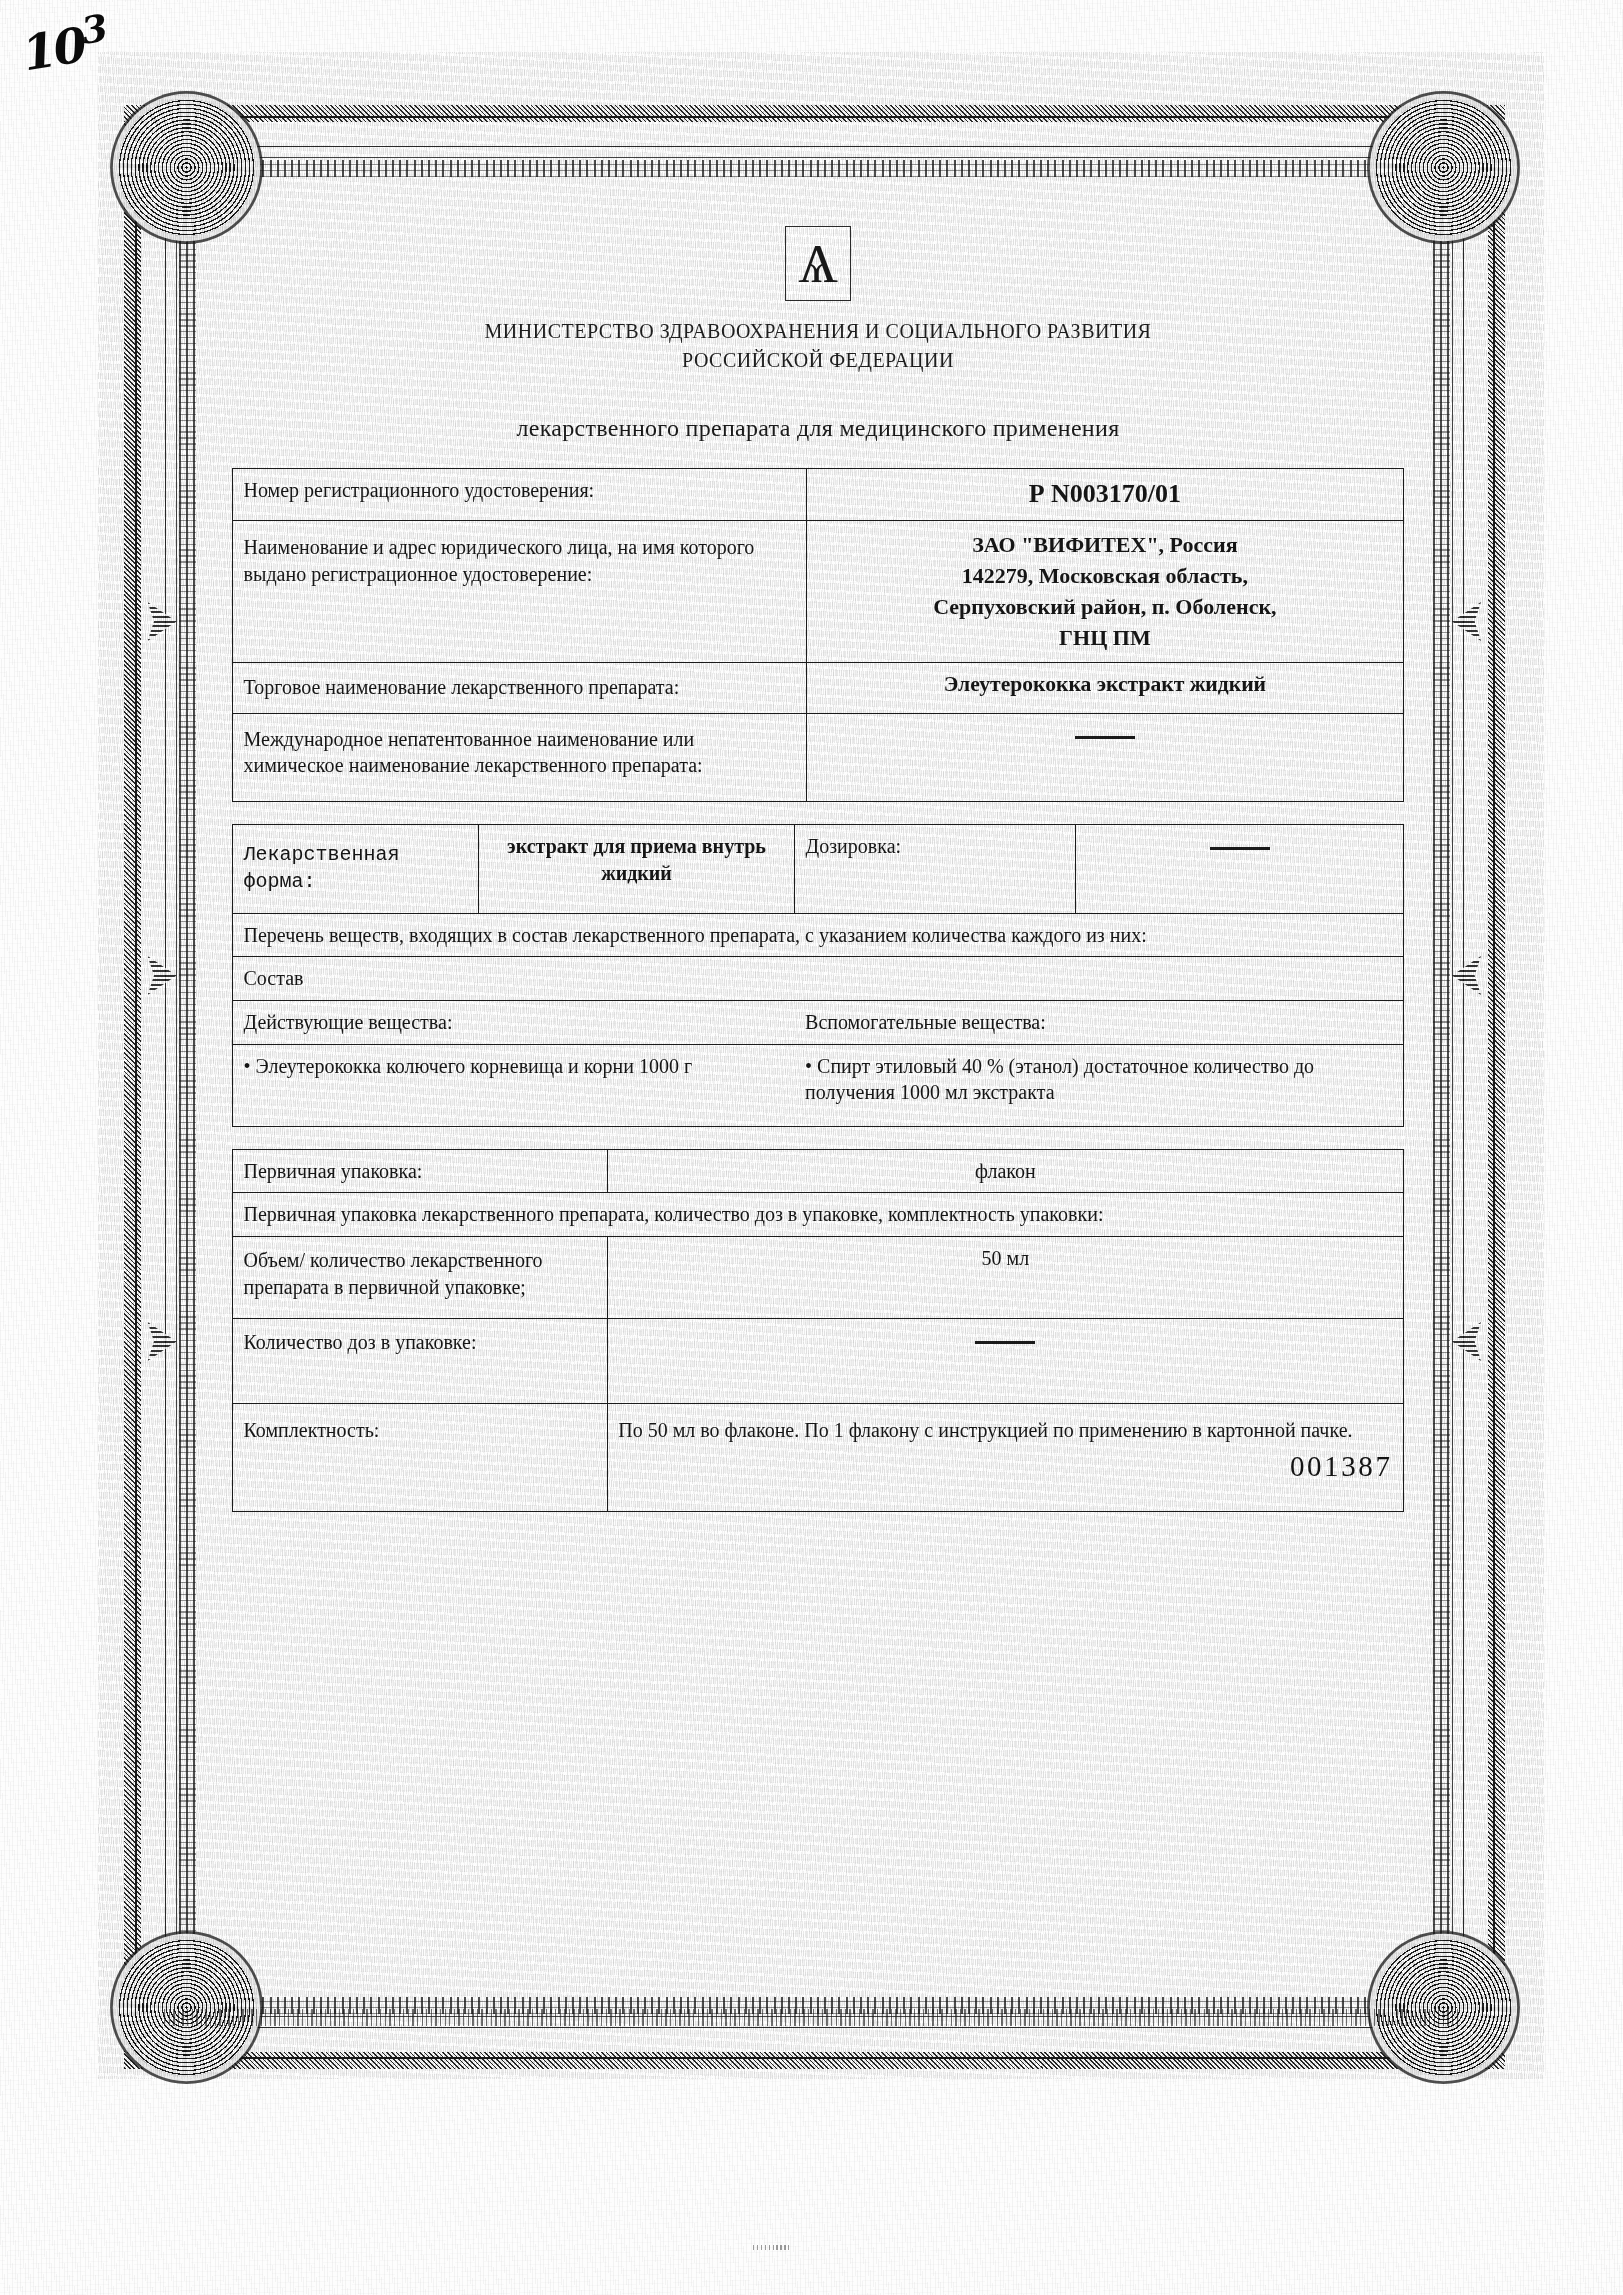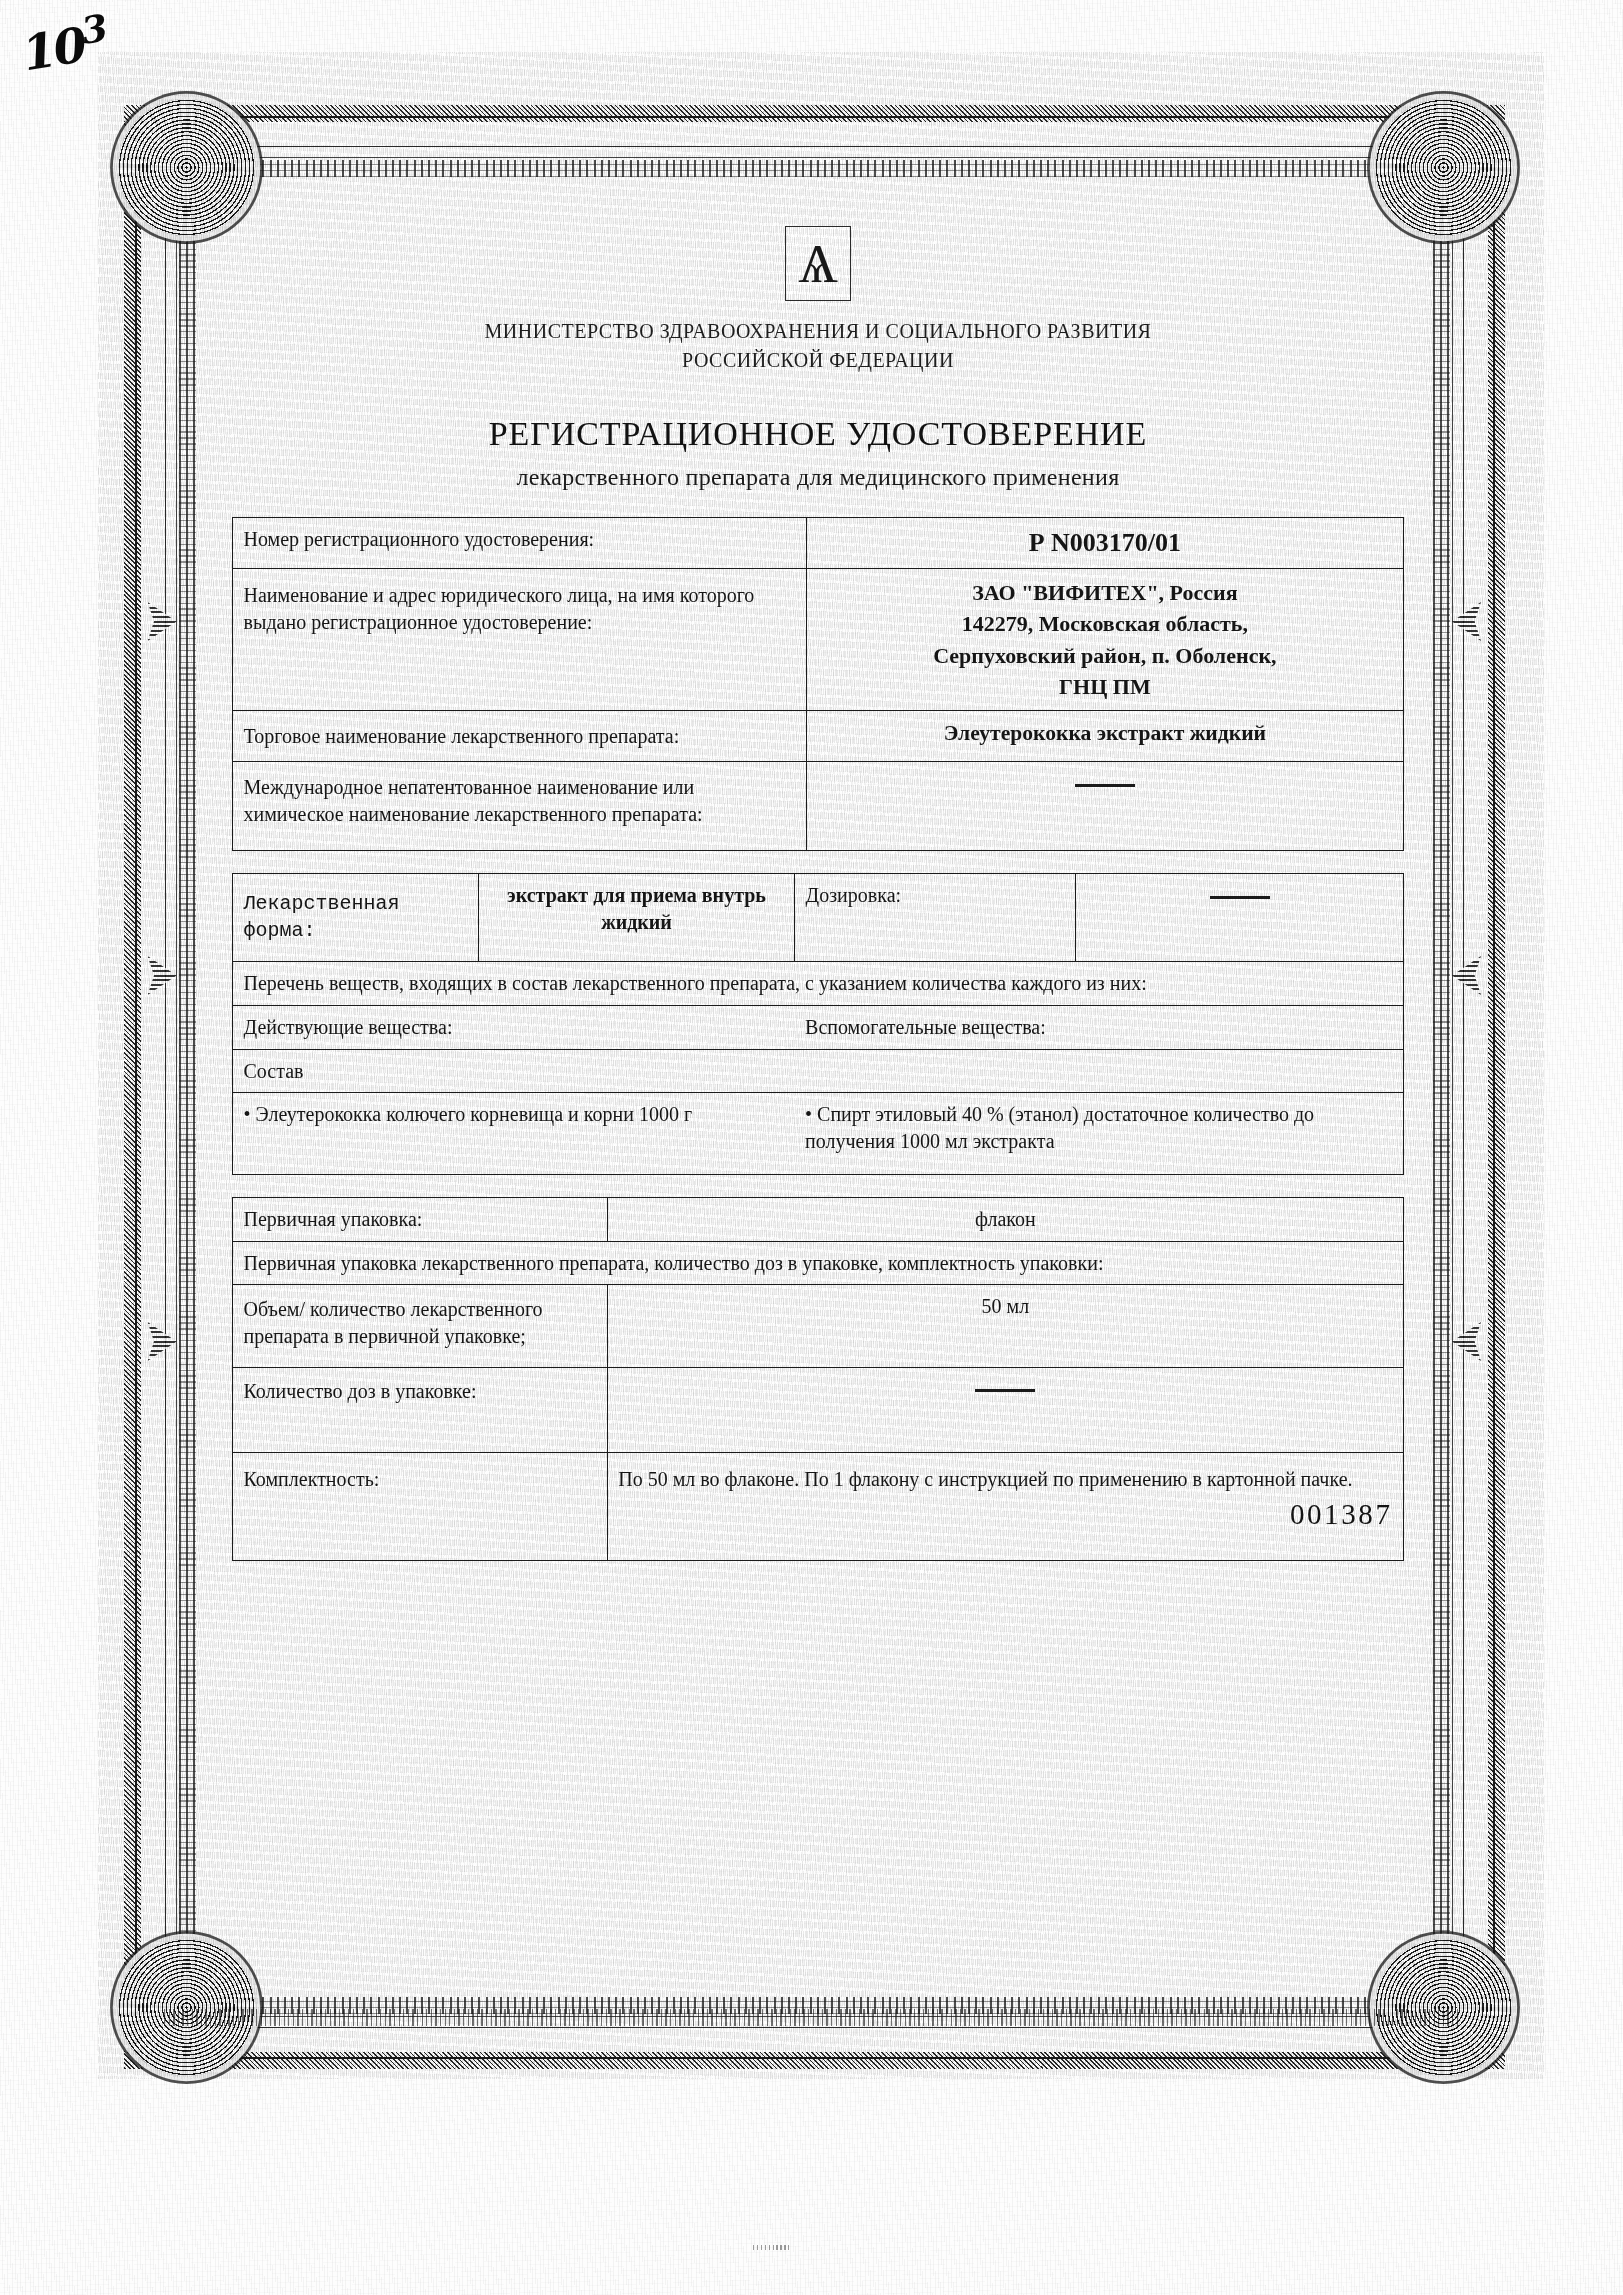--- a/index.html
+++ b/index.html
@@ -298,21 +298,20 @@
       <div class="emblem">
         <span class="glyph">Ѧ</span>
       </div>
     </div>
 
     <div class="ministry">
       <div>МИНИСТЕРСТВО ЗДРАВООХРАНЕНИЯ И СОЦИАЛЬНОГО РАЗВИТИЯ</div>
       <div>РОССИЙСКОЙ ФЕДЕРАЦИИ</div>
     </div>
 
-    <div class="doc-title">РЕГИСТРАЦИОННОЕ УДОСТОВЕРЕНИЕ</div>
     <div class="doc-subtitle">лекарственного препарата для медицинского применения</div>
 
     <table class="cert">
       <colgroup>
           <col style="width:49%">
           <col style="width:51%">
         </colgroup>
       <tbody>
         <tr>
           <td class="lbl mid">Номер регистрационного удостоверения:</td>
@@ -355,25 +354,25 @@
           <td class="ctr-mid">экстракт для приема внутрь жидкий</td>
           <td class="lbl mid">Дозировка:</td>
           <td class="ctr-mid">
             <span class="dash"></span>
           </td>
         </tr>
         <tr>
           <td class="lbl plain" colspan="4">Перечень веществ, входящих в состав лекарственного препарата, с указанием количества каждого из них:</td>
         </tr>
         <tr>
+          <td class="lbl plain noborder-b" colspan="4">Состав</td>
+        </tr>
+        <tr>
           <td class="lbl plain noborder-t noborder-b" colspan="2" style="border-right:none;">Действующие вещества:</td>
           <td class="lbl plain noborder-t noborder-b" colspan="2" style="border-left:none;">Вспомогательные вещества:</td>
-        </tr>
-        <tr>
-          <td class="lbl plain noborder-b" colspan="4">Состав</td>
         </tr>
         <tr>
           <td class="lbl plain noborder-t" colspan="2" style="padding-bottom:19.6px; border-right:none;">• Элеутерококка колючего корневища и корни 1000 г</td>
           <td class="lbl plain noborder-t" colspan="2" style="padding-bottom:19.6px; border-left:none;">• Спирт этиловый 40 % (этанол) достаточное количество до получения 1000 мл экстракта</td>
         </tr>
       </tbody>
     </table>
 
     <div class="tbl-gap"></div>
 

